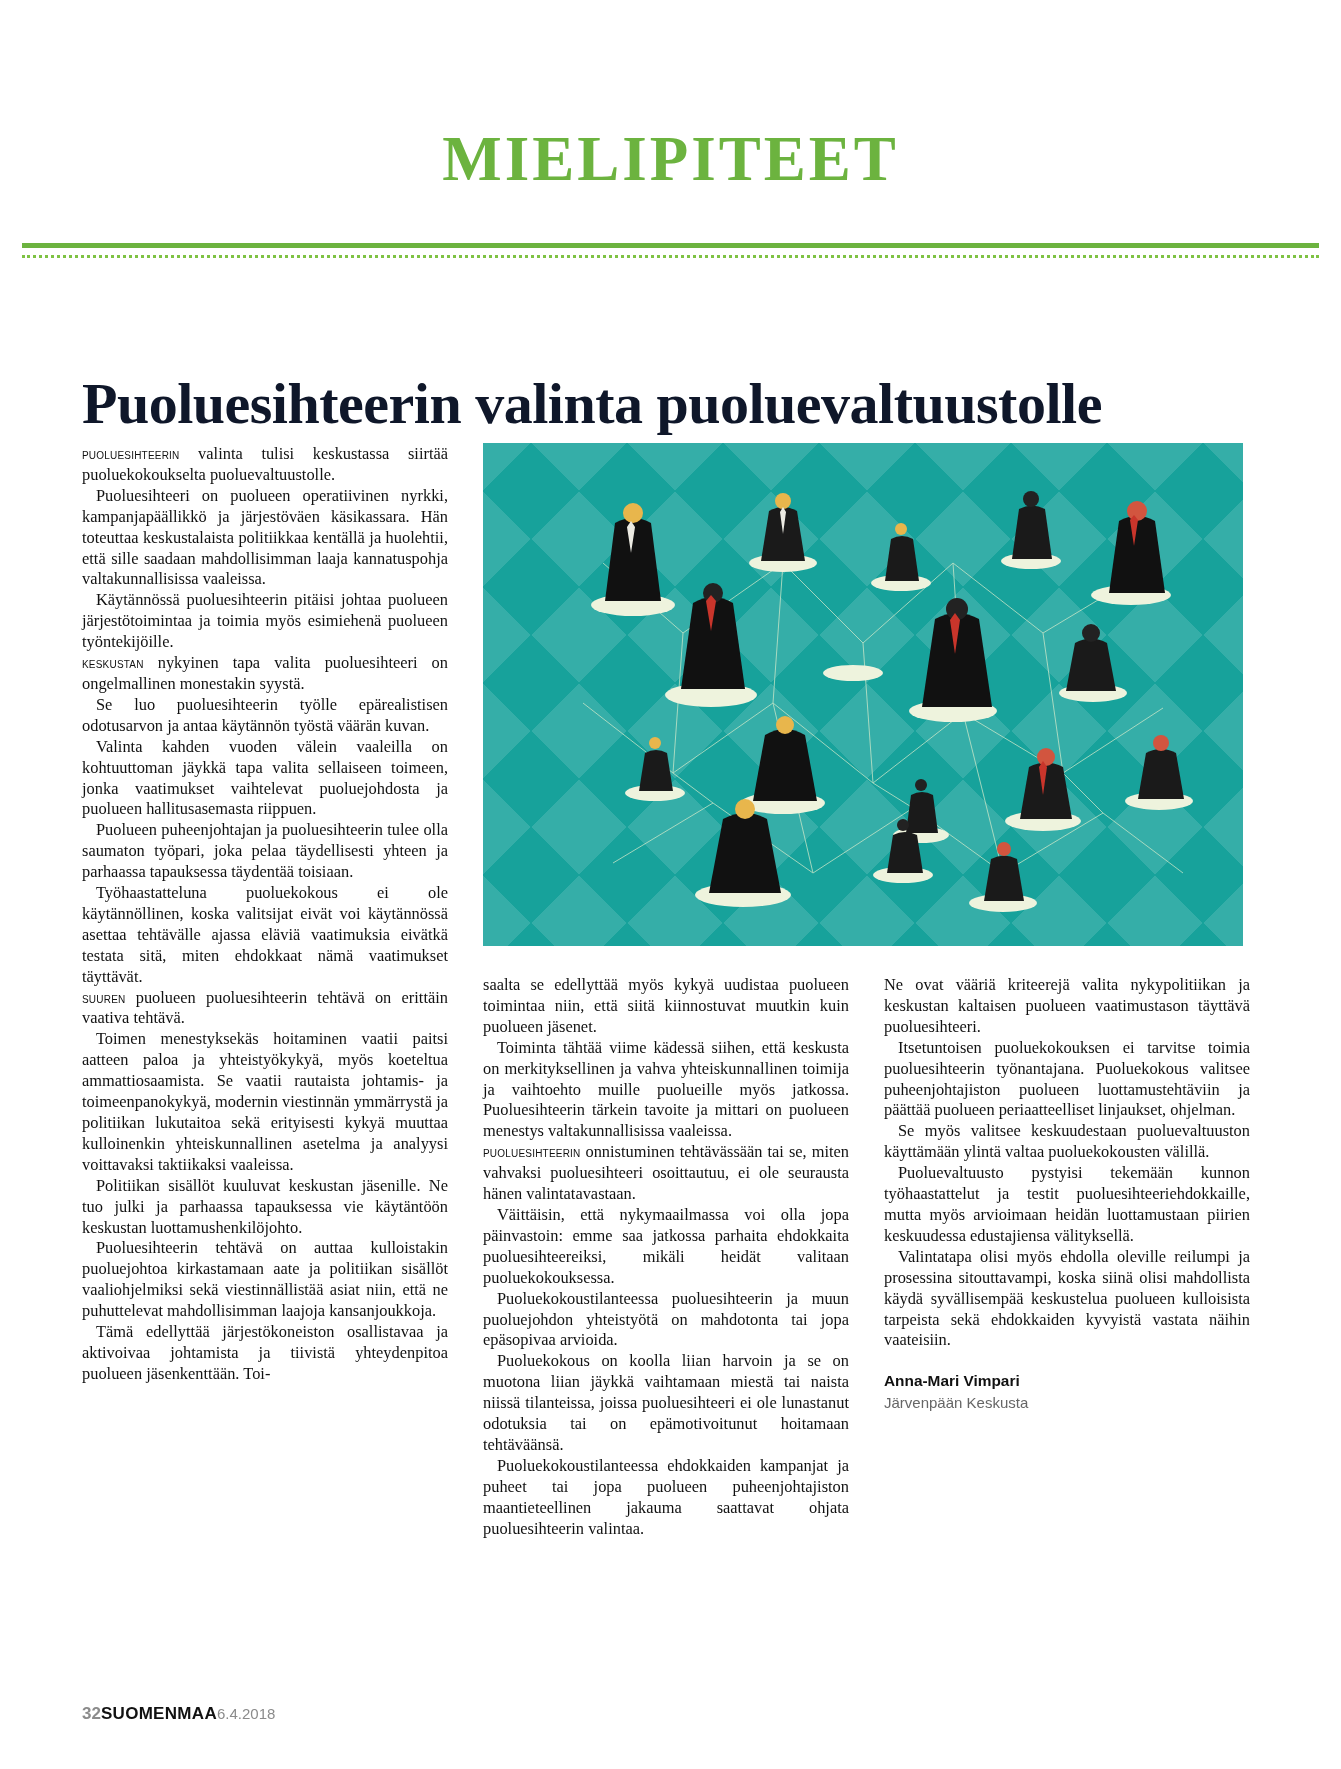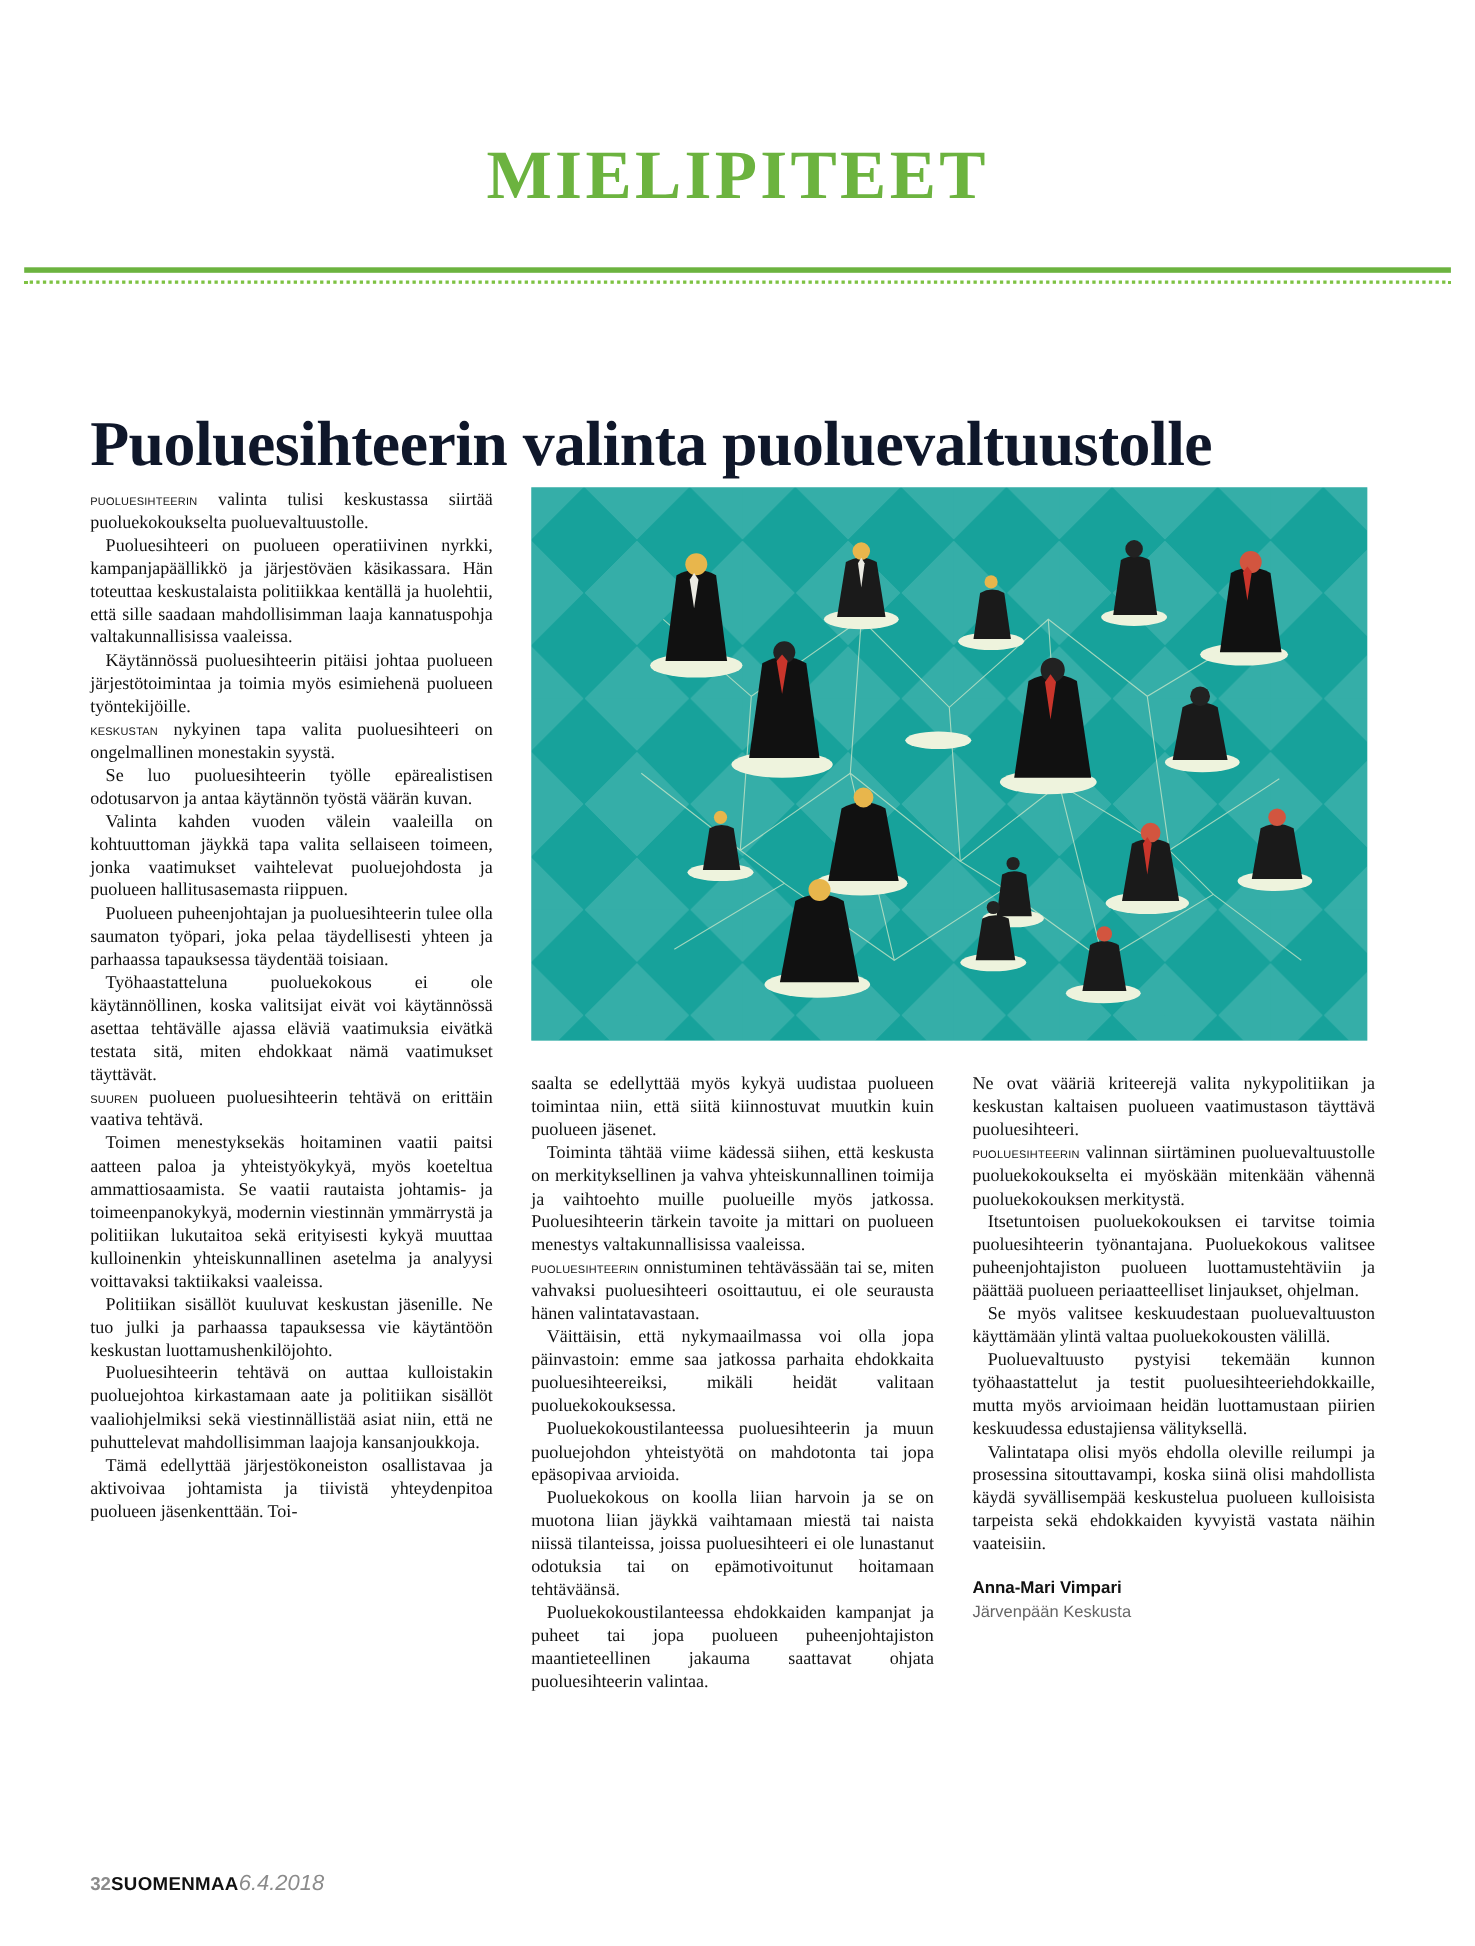--- a/index.html
+++ b/index.html
@@ -133,21 +133,21 @@
     position: absolute;
     left: 82px;
     bottom: 45px;
     display: flex;
     align-items: baseline;
     gap: 0;
     font-family: "Liberation Sans", sans-serif;
   }
   .folio { font-weight: bold; font-size: 17px; color: #8b8b8b; }
   .pub   { font-weight: bold; font-size: 17px; color: #111; letter-spacing: 0.3px; }
-  .date  { font-size: 20px; color: #8b8b8b; font-style: italic; }
+  .date  { font-size: 15px; color: #8b8b8b; }
 </style>
 </head>
 <body>
 
 <div class="page">
 
   <div class="masthead">
     <div class="masthead-title">MIELIPITEET</div>
     <div class="rule-green"></div>
     <div class="rule-dotted"></div>
@@ -271,21 +271,20 @@
     <p>Toiminta tähtää viime kädessä siihen, että keskusta on merkityksellinen ja vahva yhteiskunnallinen toimija ja vaihtoehto muille puolueille myös jatkossa. Puoluesihteerin tärkein tavoite ja mittari on puolueen menestys valtakunnallisissa vaaleissa.</p>
     <p class="gap first"><span class="lead">PUOLUESIHTEERIN</span><span> onnistuminen tehtävässään tai se, miten vahvaksi puoluesihteeri osoittautuu, ei ole seurausta hänen valintatavastaan.</span></p>
     <p>Väittäisin, että nykymaailmassa voi olla jopa päinvastoin: emme saa jatkossa parhaita ehdokkaita puoluesihteereiksi, mikäli heidät valitaan puoluekokouksessa.</p>
     <p>Puoluekokoustilanteessa puoluesihteerin ja muun puoluejohdon yhteistyötä on mahdotonta tai jopa epäsopivaa arvioida.</p>
     <p>Puoluekokous on koolla liian harvoin ja se on muotona liian jäykkä vaihtamaan miestä tai naista niissä tilanteissa, joissa puoluesihteeri ei ole lunastanut odotuksia tai on epämotivoitunut hoitamaan tehtäväänsä.</p>
     <p>Puoluekokoustilanteessa ehdokkaiden kampanjat ja puheet tai jopa puolueen puheenjohtajiston maantieteellinen jakauma saattavat ohjata puoluesihteerin valintaa.</p>
   </div>
 
   <div class="col" id="col3">
     <p class="first">Ne ovat vääriä kriteerejä valita nykypolitiikan ja keskustan kaltaisen puolueen vaatimustason täyttävä puoluesihteeri.</p>
-    <p class="gap first"><span class="lead">PUOLUESIHTEERIN</span><span> valinnan siirtäminen puoluevaltuustolle puoluekokoukselta ei myöskään mitenkään vähennä puoluekokouksen merkitystä.</span></p>
     <p>Itsetuntoisen puoluekokouksen ei tarvitse toimia puoluesihteerin työnantajana. Puoluekokous valitsee puheenjohtajiston puolueen luottamustehtäviin ja päättää puolueen periaatteelliset linjaukset, ohjelman.</p>
     <p> Se myös valitsee  keskuudestaan puoluevaltuuston käyttämään ylintä valtaa puoluekokousten välillä.</p>
     <p>Puoluevaltuusto pystyisi tekemään kunnon työhaastattelut ja testit puoluesihteeriehdokkaille, mutta myös arvioimaan heidän luottamustaan piirien keskuudessa edustajiensa välityksellä.</p>
     <p>Valintatapa olisi myös ehdolla oleville reilumpi ja prosessina sitouttavampi, koska siinä olisi mahdollista käydä syvällisempää keskustelua puolueen kulloisista tarpeista sekä ehdokkaiden kyvyistä vastata näihin vaateisiin.</p>
     <div class="signature">
       <div class="sig-name">Anna-Mari Vimpari</div>
       <div class="sig-org">Järvenpään Keskusta</div>
     </div>
   </div>
 

